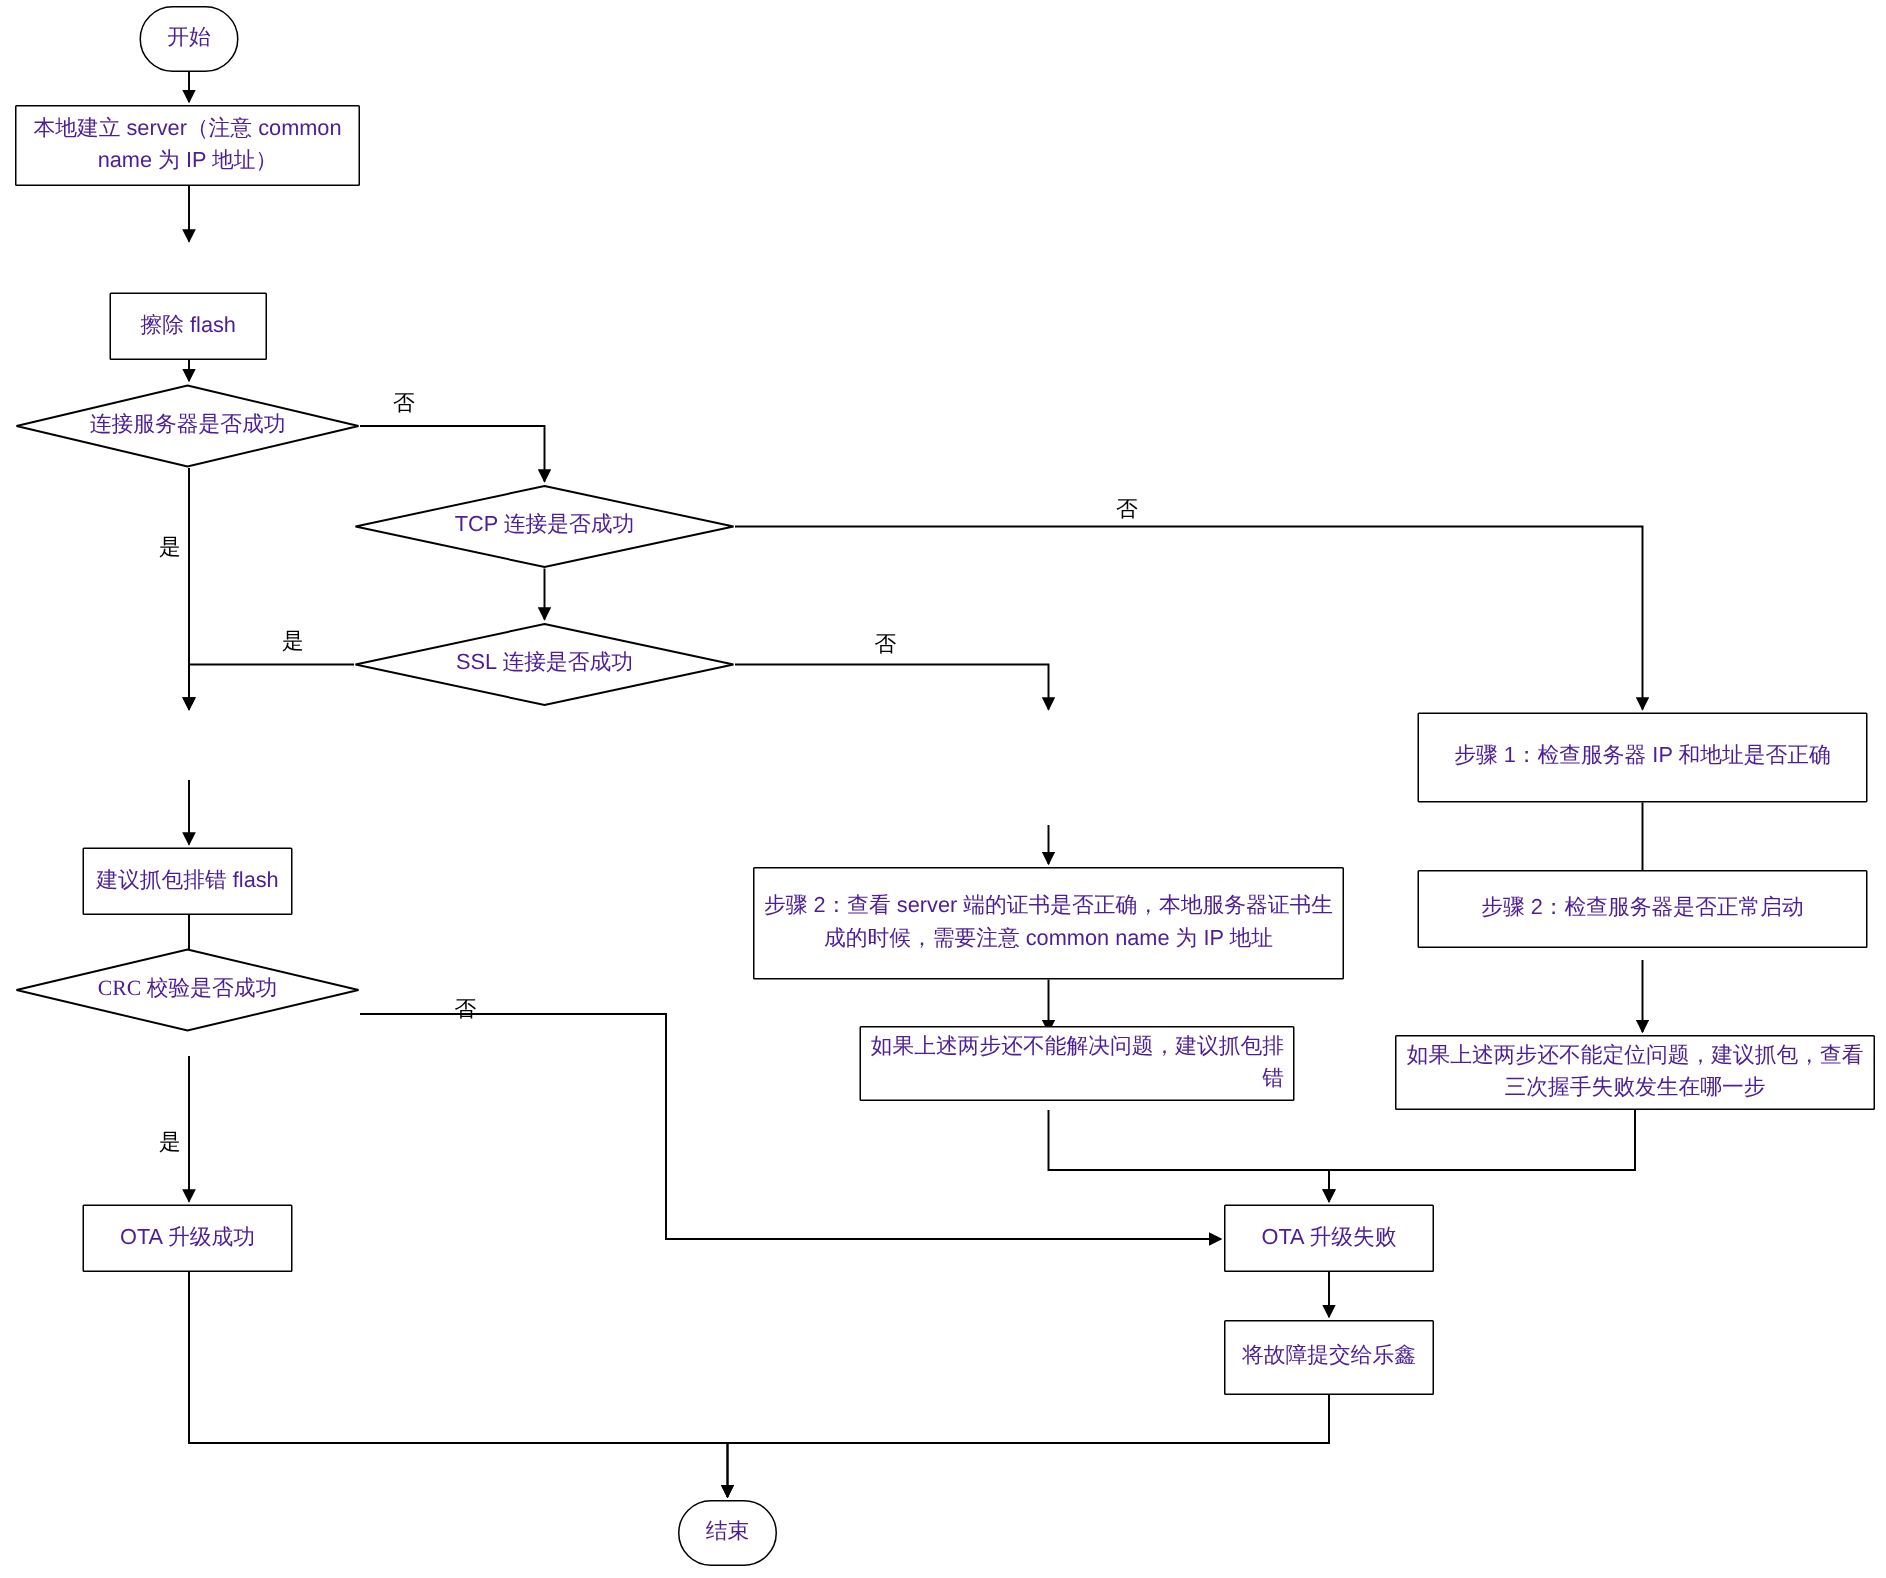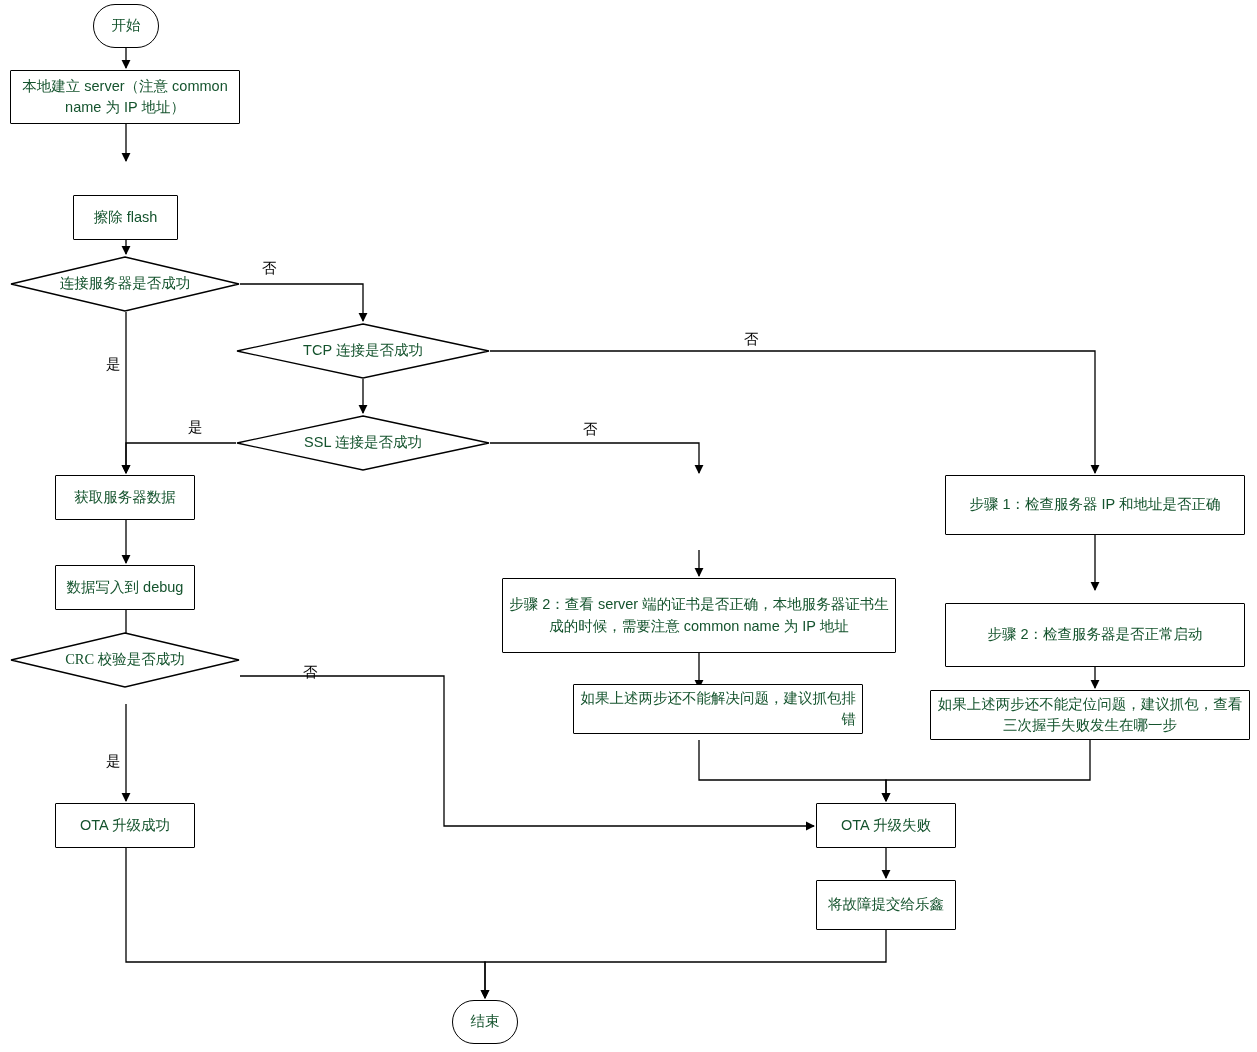--- a/index.html
+++ b/index.html
@@ -25,21 +25,21 @@
     height: 1052px;
     pointer-events: none;
   }
   .node {
     position: absolute;
     box-sizing: border-box;
     display: flex;
     align-items: center;
     justify-content: center;
     text-align: center;
-    color: #14532d;
+    color: #4c1d95;
     font-size: 14.5px;
     line-height: 1.45;
     background: #ffffff;
   }
   .node.rect {
     border: 1.3px solid #000000;
     border-radius: 1px;
     padding: 3px 6px;
   }
   .node.terminator {
@@ -157,26 +157,23 @@
     <span class="dlabel">TCP 连接是否成功</span>
   </div>
 
   <div class="node diamond" style="left:236px;top:415px;width:254px;height:56px;">
     <svg viewBox="0 0 254 56" preserveAspectRatio="none">
       <polygon points="127,1 253,28 127,55 1,28" fill="#ffffff" stroke="#000000" stroke-width="1.3" vector-effect="non-scaling-stroke"></polygon>
     </svg>
     <span class="dlabel">SSL 连接是否成功</span>
   </div>
 
-  <div class="node rect" style="left:55px;top:475px;width:140px;height:45px;">
-    <span>获取服务器数据</span>
-  </div>
 
   <div class="node rect" style="left:55px;top:565px;width:140px;height:45px;">
-    <span>数据写入到 debug</span>
+    <span>建议抓包排错 flash</span>
   </div>
 
   <div class="node diamond" style="left:10px;top:632px;width:230px;height:56px;font-family:Liberation Serif, serif;">
     <svg viewBox="0 0 230 56" preserveAspectRatio="none">
       <polygon points="115,1 229,28 115,55 1,28" fill="#ffffff" stroke="#000000" stroke-width="1.3" vector-effect="non-scaling-stroke"></polygon>
     </svg>
     <span class="dlabel">CRC 校验是否成功</span>
   </div>
 
   <div class="node rect" style="left:55px;top:803px;width:140px;height:45px;">
@@ -189,21 +186,21 @@
   </div>
 
   <div class="node rect" style="left:573px;top:684px;width:290px;height:50px;text-align:right;">
     <span>如果上述两步还不能解决问题，建议抓包排错</span>
   </div>
 
   <div class="node rect" style="left:945px;top:475px;width:300px;height:60px;">
     <span>步骤 1：检查服务器 IP 和地址是否正确</span>
   </div>
 
-  <div class="node rect" style="left:945px;top:603px;width:300px;height:64px;">
+  <div class="node rect" style="left:945px;top:580px;width:300px;height:52px;">
     <span>步骤 2：检查服务器是否正常启动</span>
   </div>
 
   <div class="node rect" style="left:930px;top:690px;width:320px;height:50px;">
     <span>如果上述两步还不能定位问题，建议抓包，查看三次握手失败发生在哪一步</span>
   </div>
 
   <div class="node rect" style="left:816px;top:803px;width:140px;height:45px;">
     <span>OTA 升级失败</span>
   </div>

